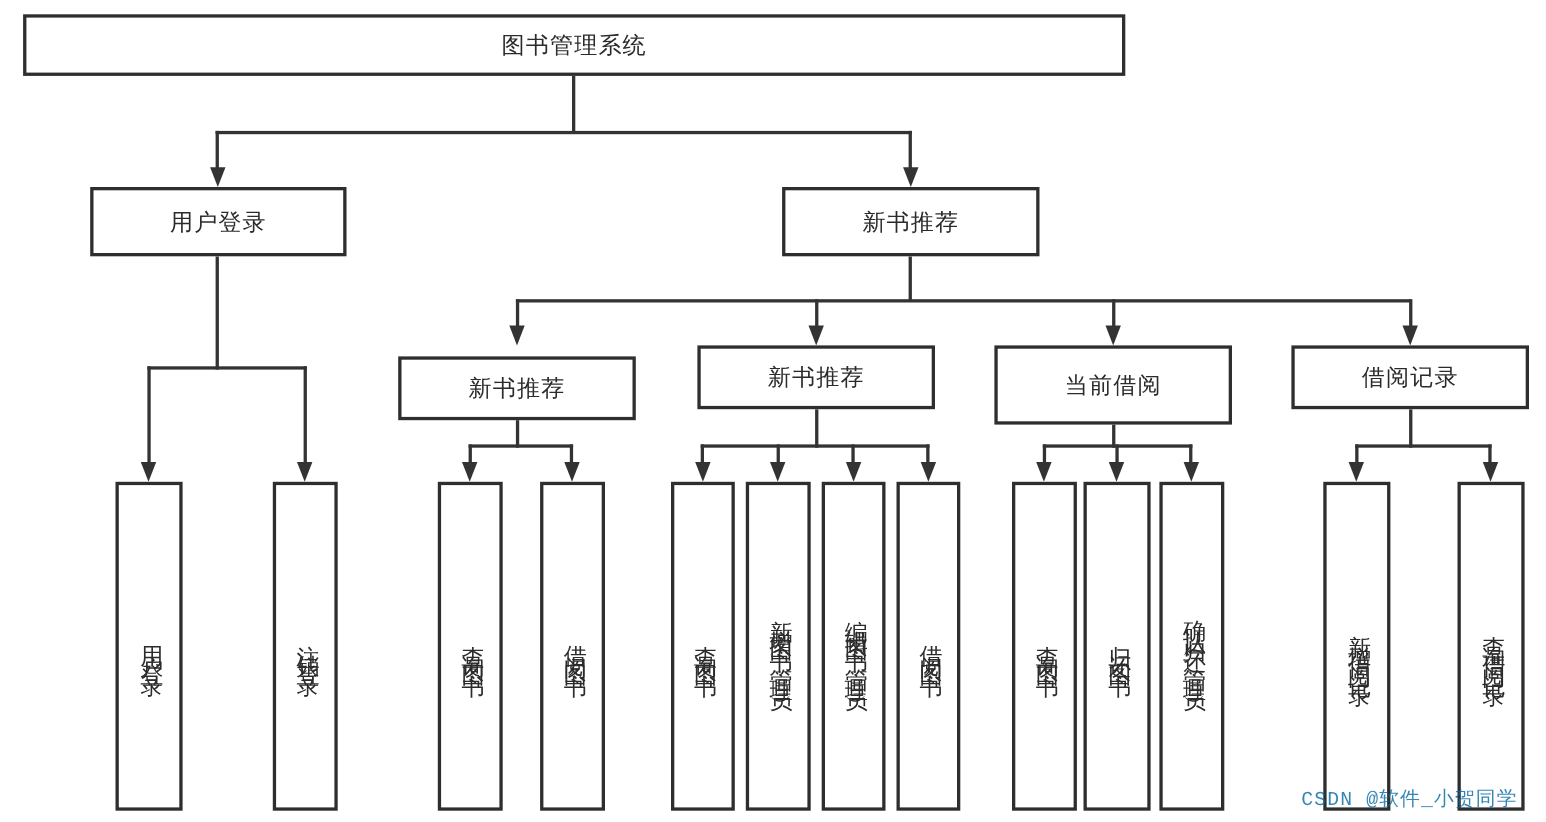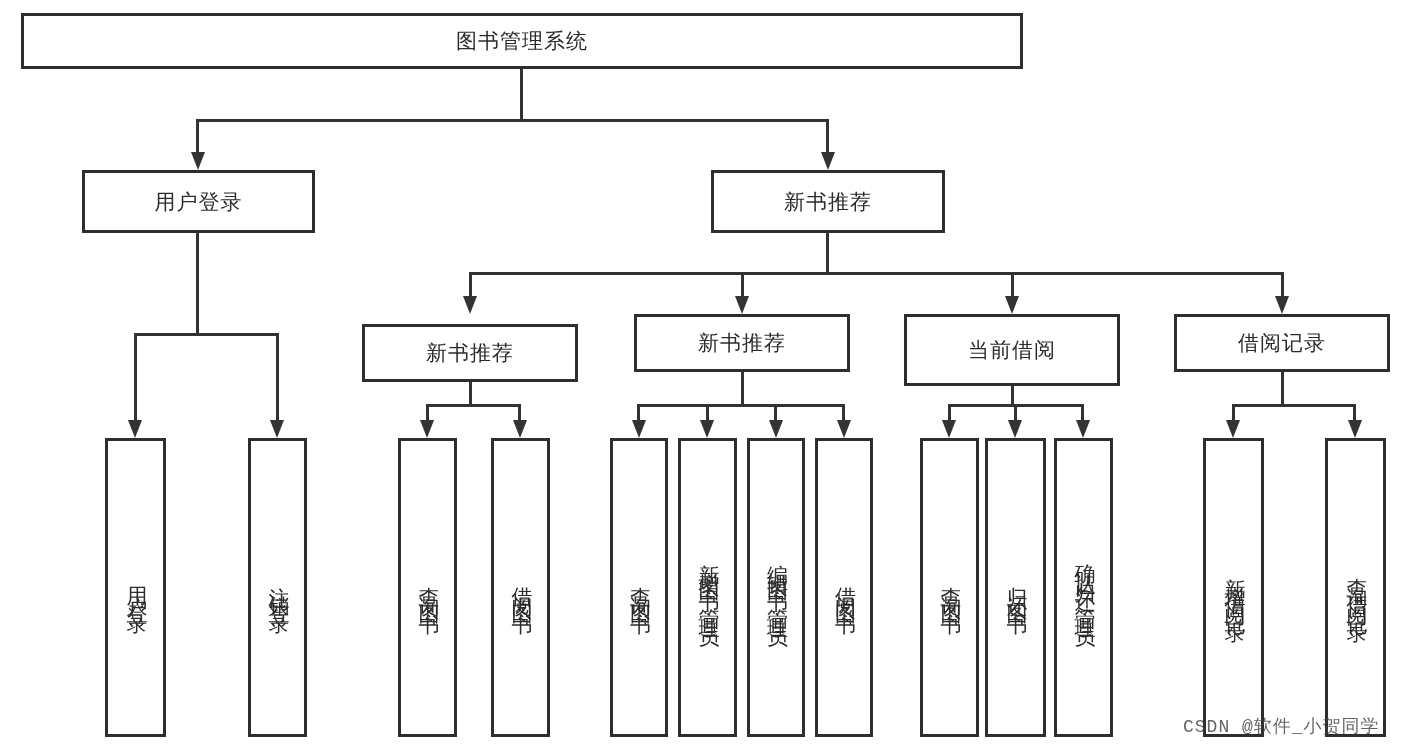--- a/index.html
+++ b/index.html
@@ -33,21 +33,21 @@
   .arrow{
     position:absolute;width:0;height:0;z-index:1;
     border-left:7px solid transparent;
     border-right:7px solid transparent;
     border-top:18px solid #333333;
   }
   .watermark{
     position:absolute;
     left:1183px;top:714px;
     font-size:18px;
-    color:#404040;
+    color:#0369a1;
     opacity:0.8;
     letter-spacing:1px;
     z-index:6;
     white-space:nowrap;
   }
 </style>
 </head>
 <body>
 
 <div class="stage">

